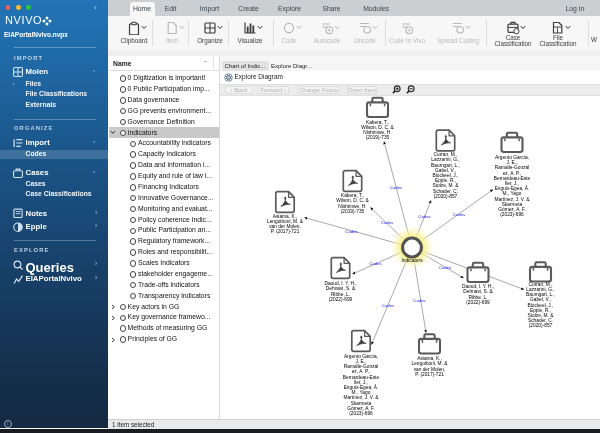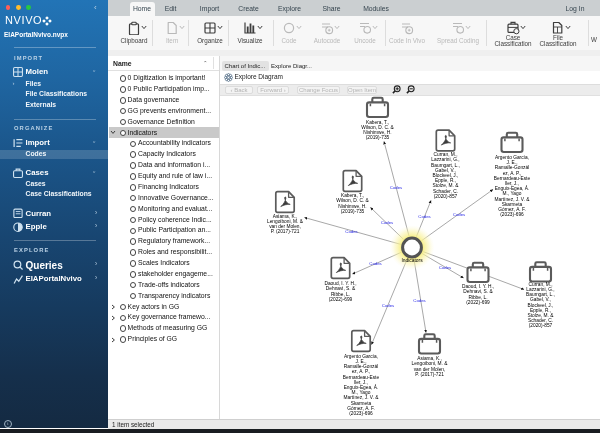--- a/index.html
+++ b/index.html
@@ -155,35 +155,35 @@
       <path d="M 2.8,2.5 V 1 H 6.2 V 2.5" fill="none" stroke="#cfe2f0" stroke-width="1"></path>
     </svg>
     <div style="position:absolute;left:25.5px;top:167.8px;font-size:7.8px;font-weight:bold;color:#fff">Cases</div>
     <div style="position:absolute;left:94px;top:168.5px;font-size:6px;color:#bcd2e4;transform:rotate(90deg)">›</div>
     <div style="position:absolute;left:25.5px;top:180.2px;font-size:6.8px;font-weight:bold;color:#f2f7fb">Cases</div>
     <div style="position:absolute;left:25.5px;top:190.4px;font-size:6.8px;font-weight:bold;color:#f2f7fb">Case Classifications</div>
     <svg style="position:absolute;left:13px;top:208.3px" width="10" height="10" viewBox="0 0 9 9">
       <rect x="0.8" y="1" width="7.4" height="7.6" rx="1" fill="none" stroke="#cfe2f0" stroke-width="1"></rect>
       <path d="M 2.5,3.2 H 6.8 M 2.5,5.2 H 6.8" stroke="#cfe2f0" stroke-width="0.8"></path>
     </svg>
-    <div style="position:absolute;left:25.5px;top:208.60000000000002px;font-size:7.8px;font-weight:bold;color:#fff">Curran</div>
+    <div style="position:absolute;left:25.5px;top:208.60000000000002px;font-size:7.8px;font-weight:bold;color:#fff">Notes</div>
     <div style="position:absolute;left:95px;top:208.8px;font-size:6.5px;color:#bcd2e4">›</div>
     <svg style="position:absolute;left:13px;top:221.8px" width="10" height="10" viewBox="0 0 9 9">
       <circle cx="4.5" cy="4.7" r="3.8" fill="none" stroke="#cfe2f0" stroke-width="1"></circle>
       <path d="M 4.5,0.9 A 3.8,3.8 0 0 1 4.5,8.5 Z" fill="#cfe2f0"></path>
     </svg>
     <div style="position:absolute;left:25.5px;top:222.10000000000002px;font-size:7.8px;font-weight:bold;color:#fff">Epple</div>
     <div style="position:absolute;left:95px;top:222.3px;font-size:6.5px;color:#bcd2e4">›</div>
     <div style="position:absolute;left:14px;top:239.5px;width:82px;height:1px;background:rgba(255,255,255,0.28)"></div>
     <div style="position:absolute;left:14px;top:247px;font-size:5.8px;letter-spacing:1.1px;color:#bcd3e6;font-weight:bold">EXPLORE</div>
     <svg style="position:absolute;left:13px;top:259.6px" width="10" height="10" viewBox="0 0 9 9">
       <circle cx="4" cy="4" r="3" fill="none" stroke="#cfe2f0" stroke-width="1.1"></circle>
       <path d="M 6.2,6.2 L 8.6,8.6" stroke="#cfe2f0" stroke-width="1.2"></path>
     </svg>
-    <div style="position:absolute;left:25.5px;top:259.90000000000003px;font-size:10px;font-weight:bold;color:#fff">Queries</div>
+    <div style="position:absolute;left:25.5px;top:259.90000000000003px;font-size:13px;font-weight:bold;color:#fff">Queries</div>
     <div style="position:absolute;left:95px;top:260.1px;font-size:6.5px;color:#bcd2e4">›</div>
     <svg style="position:absolute;left:13px;top:273.5px" width="10" height="10" viewBox="0 0 9 9">
       <path d="M 1,8.5 L 3.2,4.5 L 5.2,6.5 L 8.5,1.5" fill="none" stroke="#cfe2f0" stroke-width="1.1"></path>
     </svg>
     <div style="position:absolute;left:25.5px;top:273.8px;font-size:7.8px;font-weight:bold;color:#fff">EIAPortalNvivo</div>
     <div style="position:absolute;left:95px;top:274.0px;font-size:6.5px;color:#bcd2e4">›</div>
     <div style="position:absolute;left:4px;top:419.5px;width:6px;height:6px;border-radius:50%;border:0.8px solid #9fb3c3;color:#c8d6e2;font-size:4.5px;text-align:center;line-height:5.5px;font-family:'Liberation Serif',serif">i</div>
 <div style="position:absolute;left:108px;top:56px;width:110.5px;height:363px;background:#fff;border-right:1px solid #d8d8d8"></div>
     <div style="position:absolute;left:113px;top:59.5px;font-size:6.8px;font-weight:bold;color:#222">Name</div>
     <div style="position:absolute;left:203px;top:59.5px;font-size:5.5px;color:#666">⌃</div>

